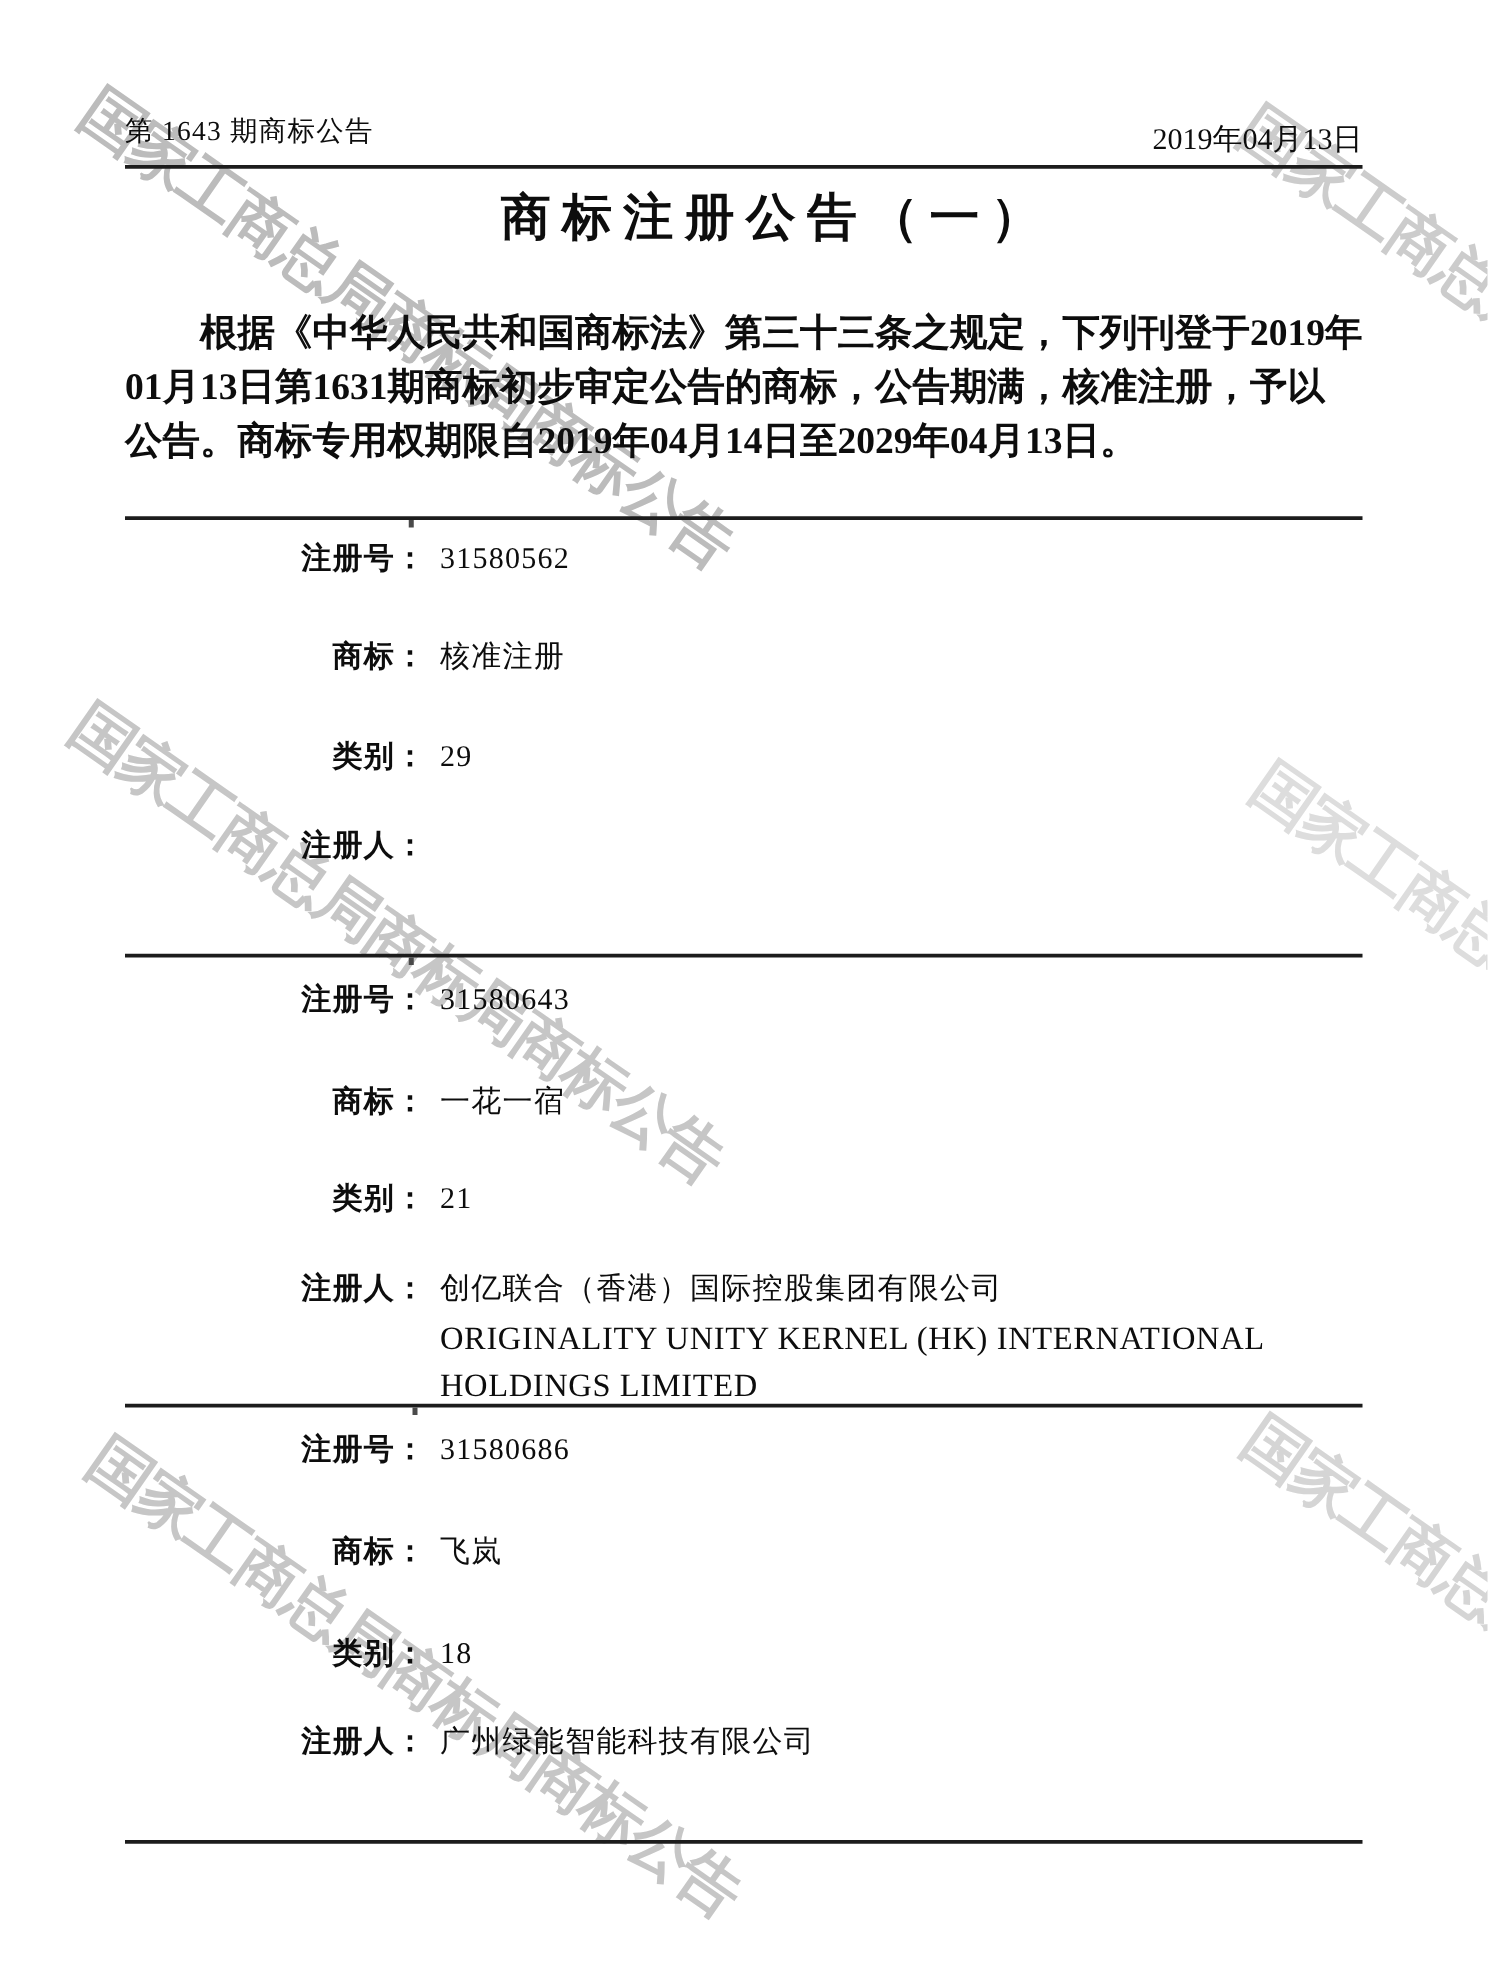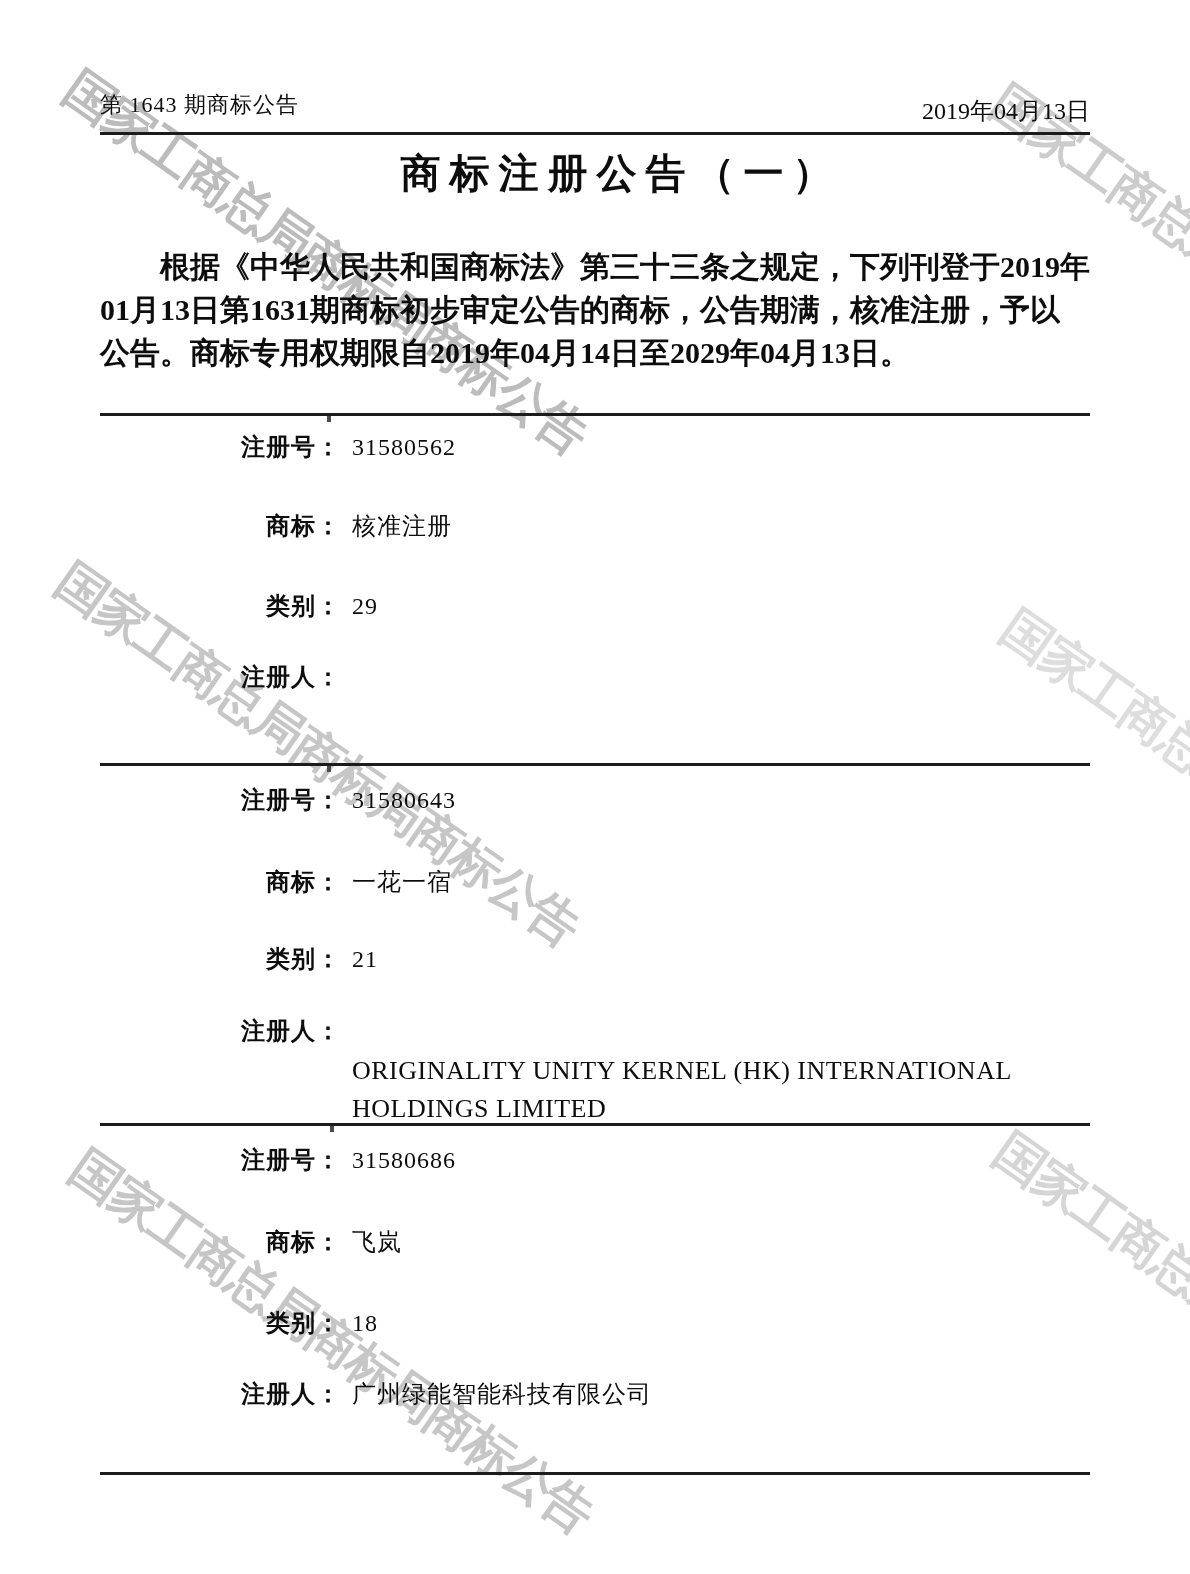--- a/index.html
+++ b/index.html
@@ -79,20 +79,21 @@
 <div class="row" style="top:868px;">
   <span class="lbl">商标：</span>
   <span class="val">一花一宿</span>
 </div>
 <div class="row" style="top:945px;">
   <span class="lbl">类别：</span>
   <span class="val">21</span>
 </div>
 <div class="row" style="top:1017px;">
   <span class="lbl">注册人：</span>
+  <span class="val">创亿联合（香港）国际控股集团有限公司</span>
 </div>
 <div class="row" style="top:1057px;">
   <span class="val en">ORIGINALITY UNITY KERNEL (HK) INTERNATIONAL</span>
 </div>
 <div class="row" style="top:1095px;">
   <span class="val en">HOLDINGS LIMITED</span>
 </div>
 
 <div class="rule" style="top:1123px;"></div>
 <div class="tick" style="left:330px;top:1126px;"></div>

